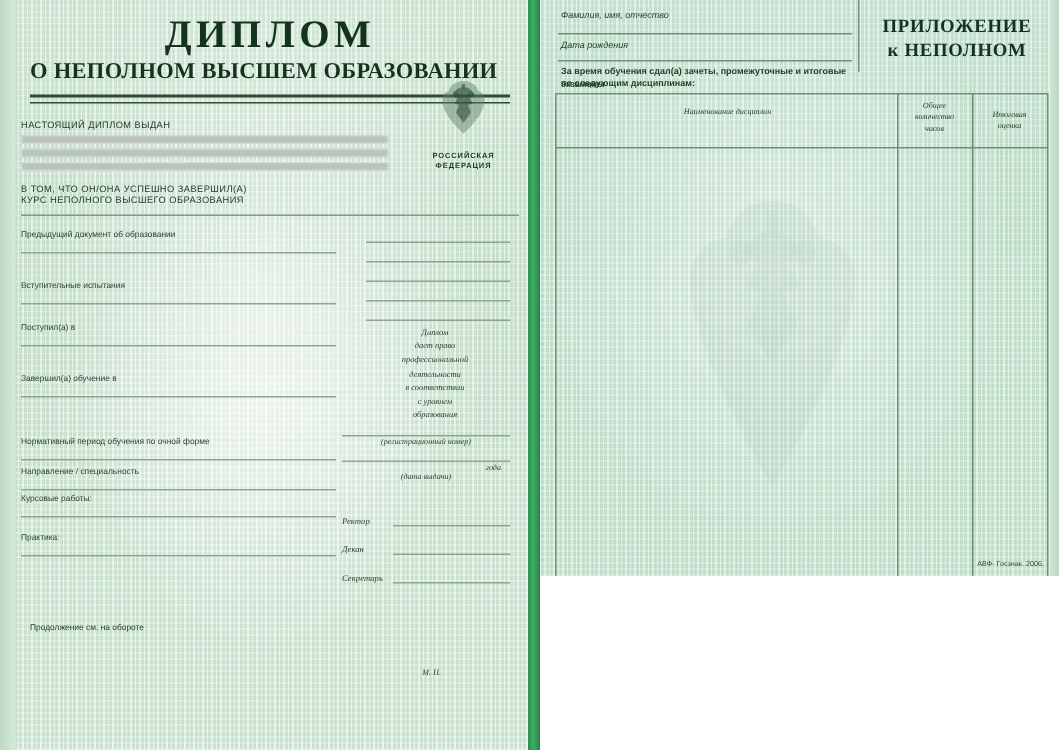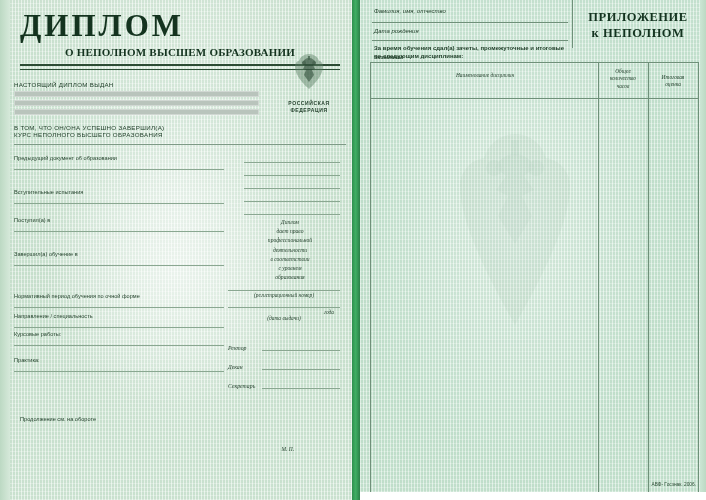--- a/index.html
+++ b/index.html
@@ -34,31 +34,31 @@
     pointer-events:none;
   }
   .edge-left{
     position:absolute;left:0;top:0;width:10px;height:500px;
     background:linear-gradient(90deg,#bcd9c3 0%, #d6e9da 100%);
   }
   .left-inner{position:absolute;left:14px;top:0;right:6px;bottom:0;}
 
   
   .diploma-title{
+    text-align:center;
     font-family:"Liberation Serif", serif;
     font-weight:bold;
     letter-spacing:3px;
-    font-size:31px;
+    font-size:26px;
     color:#14331f;
     margin-top:8px;
   }
   .diploma-sub{
-    text-align:center;
     font-weight:bold;
-    font-size:11px;
+    font-size:15px;
     color:#14331f;
     margin-top:2px;
     letter-spacing:.2px;
   }
   .rule-double{
     margin-top:6px;
     border-top:2px solid #2c4c34;
     border-bottom:1px solid #2c4c34;
     height:3px;
     width:100%;
@@ -115,21 +115,21 @@
   .footer-note{position:absolute;left:6px;bottom:78px;font-size:5.6px;color:#22402b;font-family:"Liberation Sans", sans-serif;}
 
   
   .gutter{
     position:absolute;left:352px;top:0;width:8px;height:500px;
     background:linear-gradient(90deg,#2f8f4e 0%, #3fae63 45%, #2b8048 100%);
   }
 
   
   .doc-right{
-    position:absolute;left:360px;top:0;width:346px;height:492px;
+    position:absolute;left:360px;top:0;width:346px;height:384px;
     background:
       radial-gradient(ellipse at 45% 45%, rgba(255,255,255,0.5) 0%, rgba(255,255,255,0) 62%),
       linear-gradient(180deg,#cfe8d8 0%,#c7e4d1 40%,#cbe6d4 100%);
     box-sizing:border-box;overflow:hidden;
   }
   .guilloche-r{
     position:absolute;inset:0;
     background-image:
       repeating-linear-gradient(90deg, rgba(255,255,255,0.5) 0px, rgba(255,255,255,0.5) 1px, rgba(120,170,140,0.10) 1px, rgba(120,170,140,0.10) 3px),
       repeating-linear-gradient(0deg, rgba(255,255,255,0.3) 0px, rgba(255,255,255,0.3) 1px, rgba(120,170,140,0.07) 1px, rgba(120,170,140,0.07) 4px);

